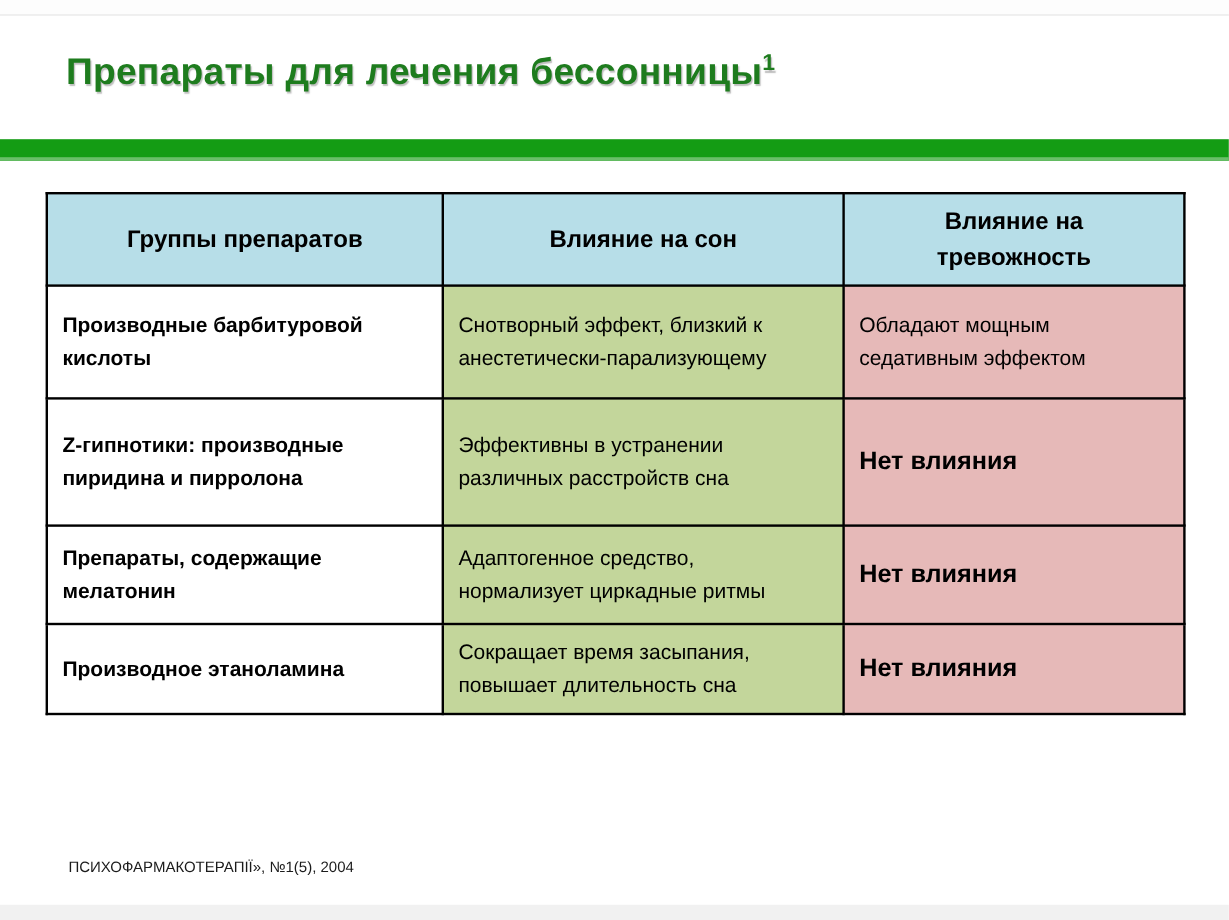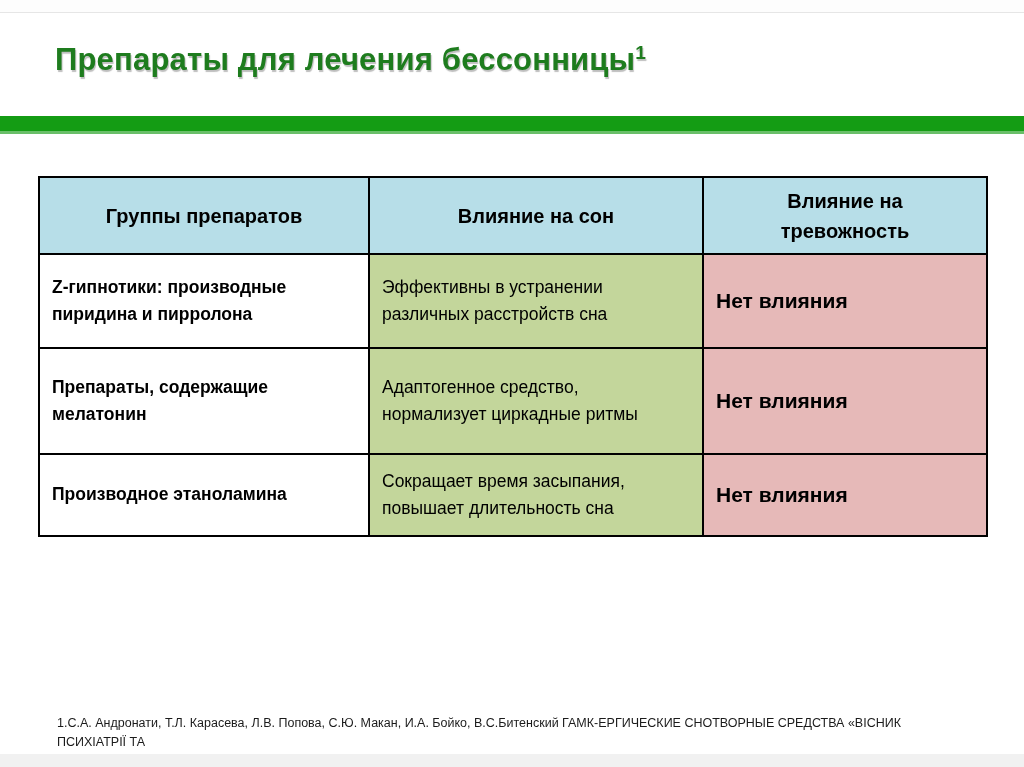--- a/index.html
+++ b/index.html
@@ -54,21 +54,21 @@
     left: 0;
     top: 116px;
     width: 100%;
     height: 15px;
     background: var(--bar-green, #149c14);
     border-bottom: 3px solid #6abf69;
   }
   table.drug-table {
     position: absolute;
     left: 38px;
-    top: 176px;
+    top: 160px;
     width: 948px;
     border-collapse: collapse;
     table-layout: fixed;
     color: #000;
   }
   table.drug-table th,
   table.drug-table td {
     border: 2px solid #000;
     vertical-align: middle;
   }
@@ -142,37 +142,41 @@
     </colgroup>
     <thead>
       <tr>
         <th>Группы препаратов</th>
         <th>Влияние на сон</th>
         <th class="th-anxiety">Влияние на тревожность</th>
       </tr>
     </thead>
     <tbody>
       <tr>
+        <td class="cell-group">Производные барбитуровой кислоты</td>
+        <td class="cell-sleep">Снотворный эффект, близкий к анестетически-парализующему</td>
+        <td class="cell-anxiety">Обладают мощным седативным эффектом</td>
+      </tr>
+      <tr>
         <td class="cell-group">Z-гипнотики: производные пиридина и пирролона</td>
         <td class="cell-sleep">Эффективны в устранении различных расстройств сна</td>
         <td class="cell-anxiety no-effect">Нет влияния</td>
       </tr>
       <tr>
         <td class="cell-group">Препараты, содержащие мелатонин</td>
         <td class="cell-sleep">Адаптогенное средство, нормализует циркадные ритмы</td>
         <td class="cell-anxiety no-effect">Нет влияния</td>
       </tr>
       <tr>
         <td class="cell-group">Производное этаноламина</td>
         <td class="cell-sleep">Сокращает время засыпания, повышает длительность сна</td>
         <td class="cell-anxiety no-effect">Нет влияния</td>
       </tr>
     </tbody>
   </table>
 
   <div class="footnote">
-    <div>1.С.А. Андронати, Т.Л. Карасева, Л.В. Попова, С.Ю. Макан, И.А. Бойко, В.С.Битенский ГАМК-ЕРГИЧЕСКИЕ СНОТВОРНЫЕ СРЕДСТВА «ВІСНИК ПСИХІАТРІЇ ТА</div>
     <div>ПСИХОФАРМАКОТЕРАПІЇ», №1(5), 2004</div>
   </div>
 
   <div class="bottom-strip"></div>
 
 </div>
 
 </body></html>

